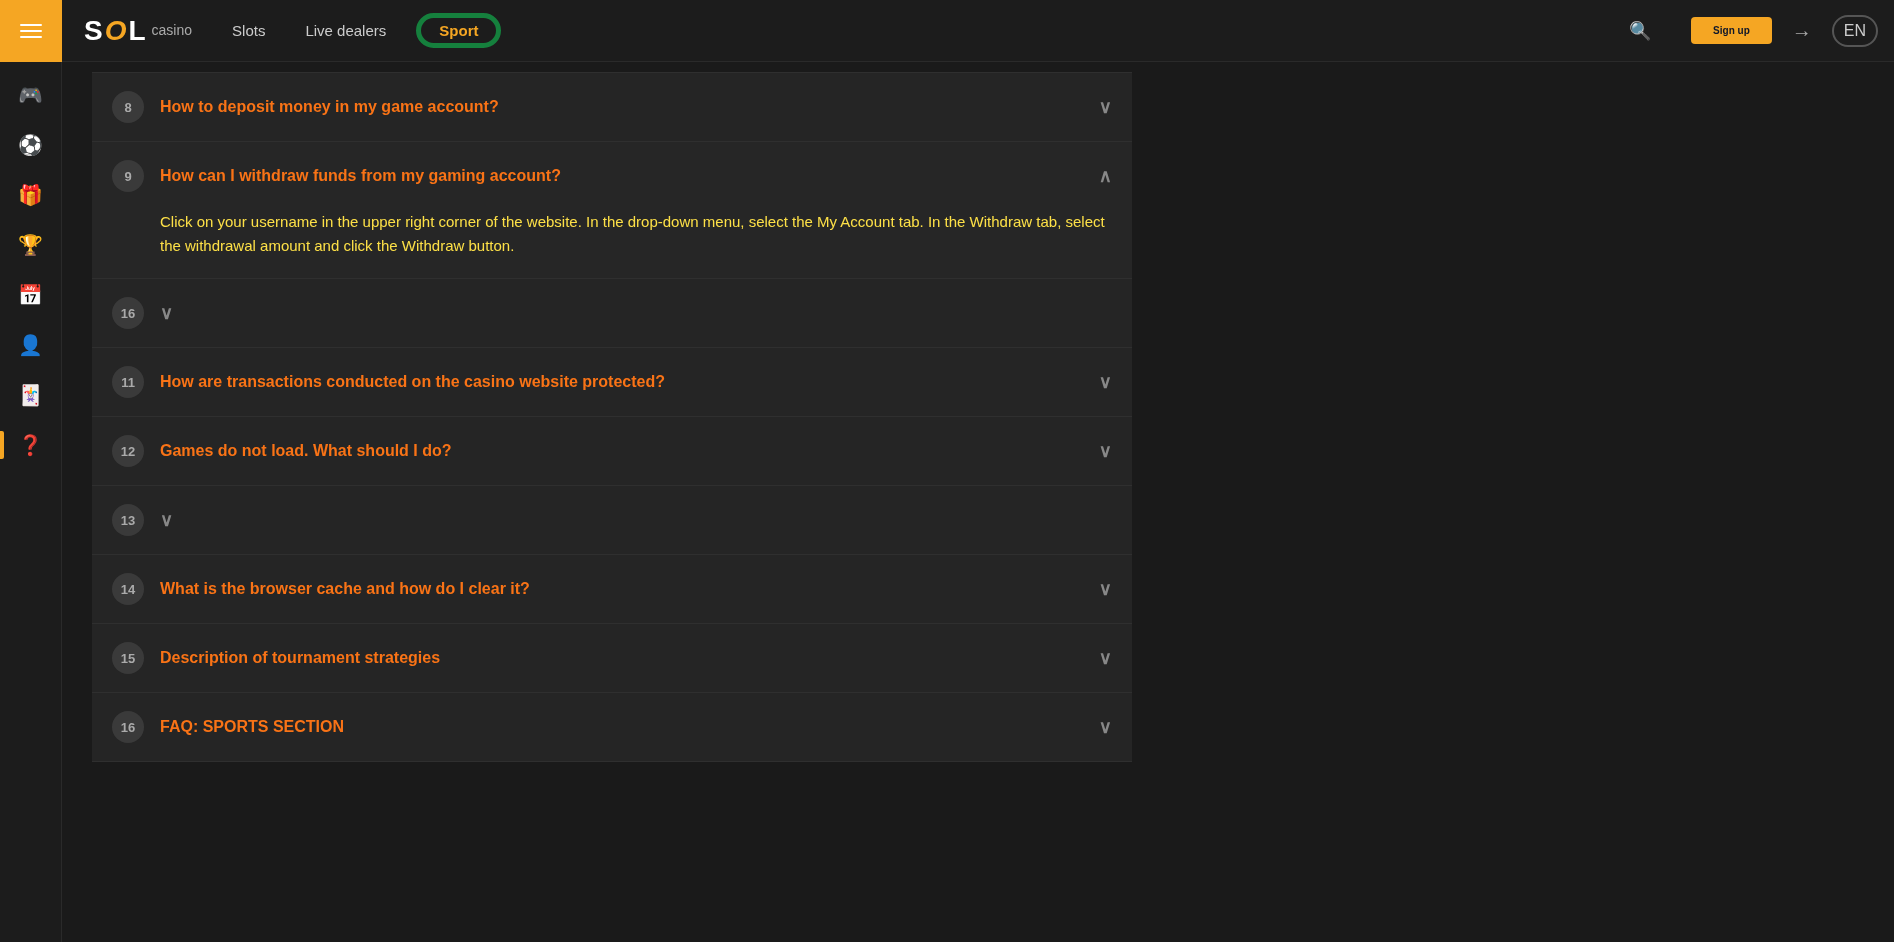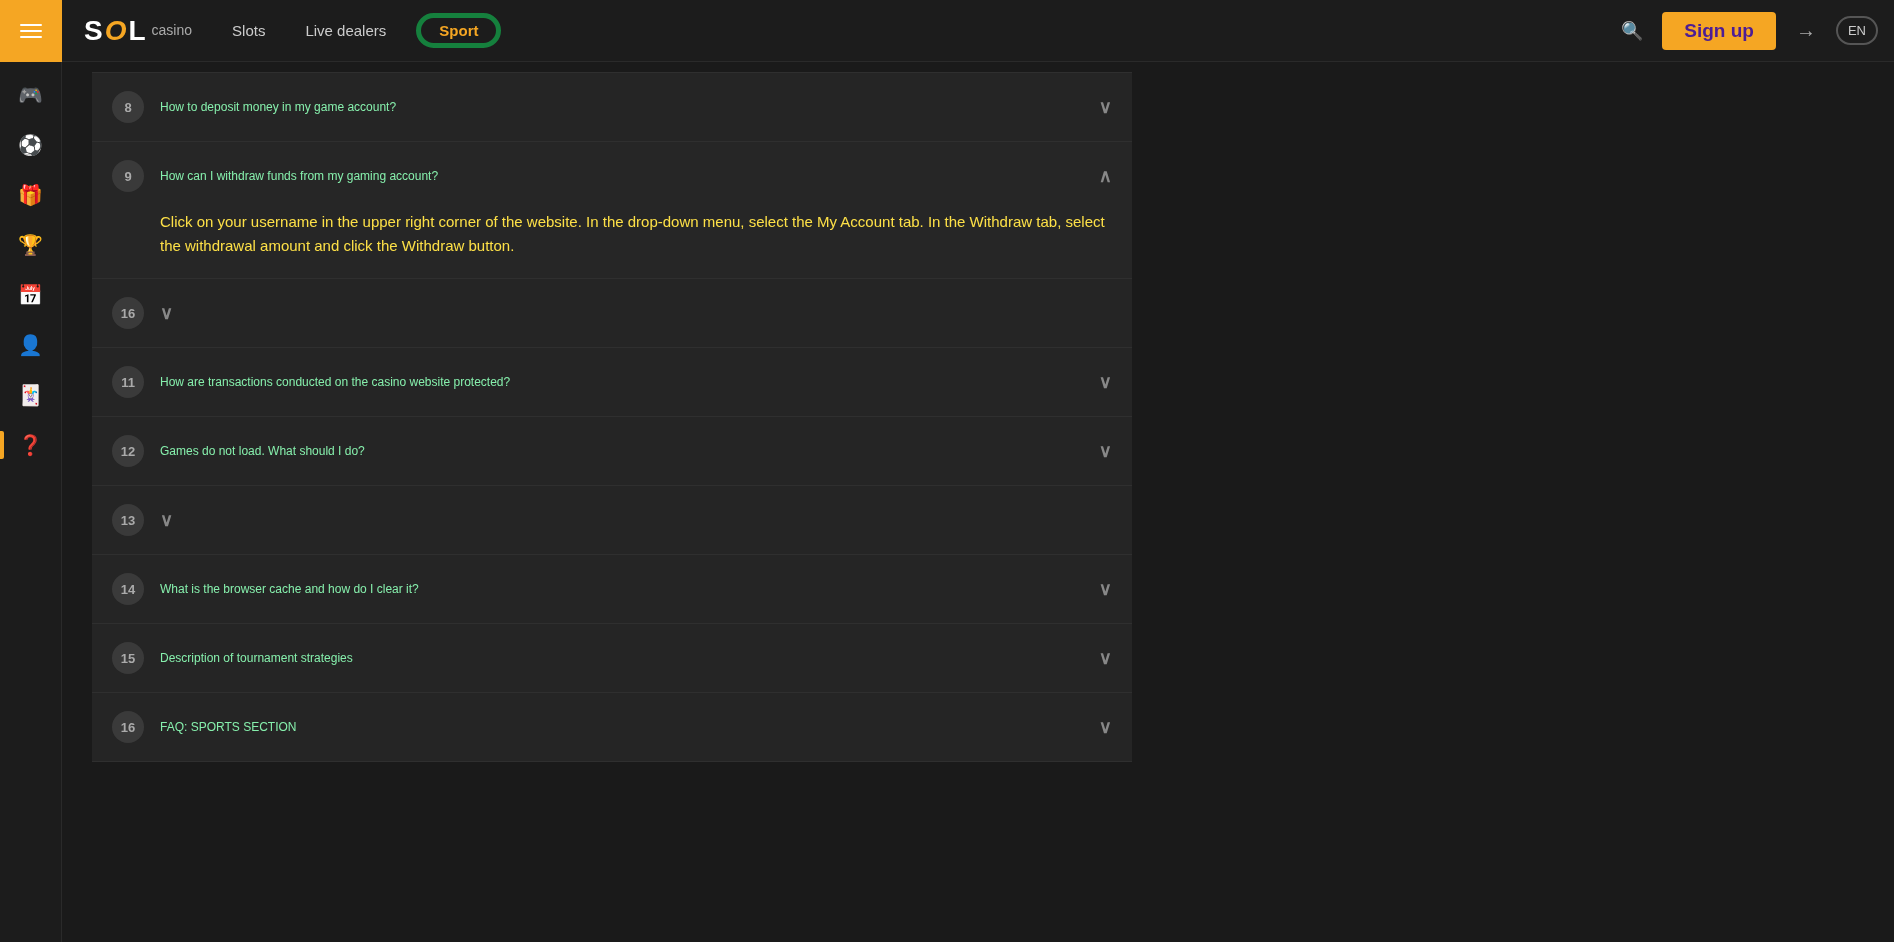--- a/index.html
+++ b/index.html
@@ -92,47 +92,48 @@
       display: flex;
       align-items: center;
       justify-content: center;
       cursor: pointer;
       color: #aaa;
       font-size: 18px;
     }
 
     .signup-btn {
       background: #f5a623;
-      color: #4c1d95;
+      color: #0f172a;
       border: none;
       padding: 8px 22px;
       border-radius: 4px;
       font-weight: bold;
-      font-size: 19px;
-      cursor: pointer;
+      font-size: 10px;
+      cursor: pointer;
+      margin-left: 21px;
     }
 
     .login-icon {
       width: 32px;
       height: 32px;
       display: flex;
       align-items: center;
       justify-content: center;
       color: #aaa;
       cursor: pointer;
       font-size: 20px;
     }
 
     .lang-btn {
       border: 2px solid #555;
       color: #ccc;
       background: transparent;
       padding: 5px 10px;
       border-radius: 20px;
-      font-size: 13px;
+      font-size: 16px;
       cursor: pointer;
     }
 
     
     .sidebar {
       position: fixed;
       top: 62px;
       left: 0;
       width: 62px;
       bottom: 0;
@@ -216,23 +217,23 @@
       display: flex;
       align-items: center;
       justify-content: center;
       font-size: 13px;
       font-weight: bold;
       flex-shrink: 0;
     }
 
     .faq-question {
       flex: 1;
-      font-size: 12px;
-      font-weight: 400;
-      color: #86efac;
+      font-size: 16px;
+      font-weight: 700;
+      color: #f97316;
     }
 
     .faq-chevron {
       color: #888;
       font-size: 18px;
       flex-shrink: 0;
     }
 
     .faq-answer {
       padding: 0 20px 20px 68px;

